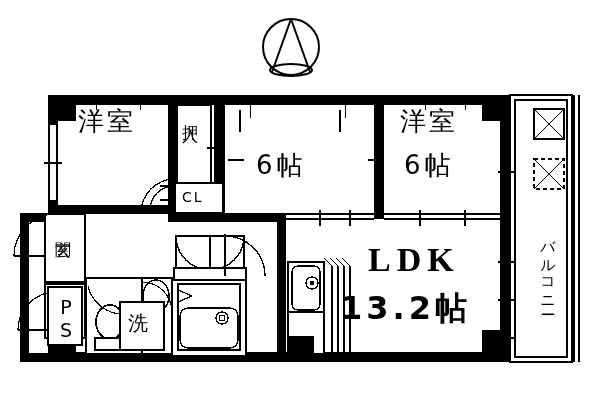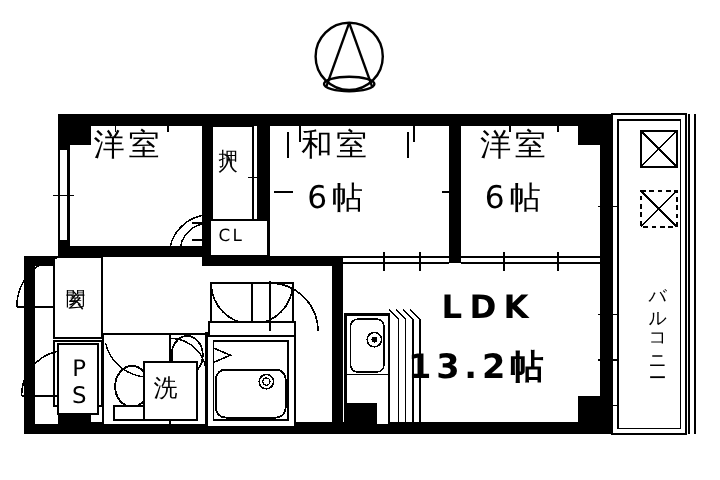--- a/index.html
+++ b/index.html
@@ -227,28 +227,27 @@
     <line x1="420" y1="210" x2="420" y2="226" stroke="#000" stroke-width="1.1"></line>
     <line x1="465" y1="210" x2="465" y2="226" stroke="#000" stroke-width="1.1"></line>
   </g>
 
   <rect x="374" y="205" width="10" height="14" fill="#000"></rect>
 
 </svg>
 
 <div class="lbl" style="left:78px;  top:108px; font-size:26px; letter-spacing:3px;">洋室</div>
 
-<div class="lbl" style="left:251px; top:108px; font-size:26px; letter-spacing:3px;">和室</div>
 <div class="lbl" style="left:256px; top:152px; font-size:26px; letter-spacing:4px;">6帖</div>
 
 <div class="lbl" style="left:400px; top:108px; font-size:26px; letter-spacing:3px;">洋室</div>
 <div class="lbl" style="left:404px; top:152px; font-size:26px; letter-spacing:4px;">6帖</div>
 
-<div class="lbl" style="left:368px; top:243px; font-size:27px; letter-spacing:6px; font-weight:bold;">LDK</div>
-<div class="lbl" style="left:340px; top:292px; font-size:28px; letter-spacing:4px; font-weight:bold;">13.2帖</div>
+<div class="lbl" style="left:368px; top:243px; font-size:34px; letter-spacing:6px; font-weight:bold;font-family:Liberation Serif, serif;">LDK</div>
+<div class="lbl" style="left:340px; top:292px; font-size:32px; letter-spacing:4px; font-weight:bold;">13.2帖</div>
 
 <div class="lbl vlbl" style="left:182px; top:112px; font-size:16px; letter-spacing:2px;">押入</div>
 
 <div class="lbl" style="left:182px; top:190px; font-size:14px; letter-spacing:2px;">CL</div>
 
 <div class="lbl vlbl" style="left:55px;  top:228px; font-size:16px; letter-spacing:1px;">玄関</div>
 
 <div class="lbl vlbl" style="left:56px;  top:296px; font-size:19px; letter-spacing:1px;">PS</div>
 
 <div class="lbl" style="left:128px; top:313px; font-size:20px;">洗</div>

